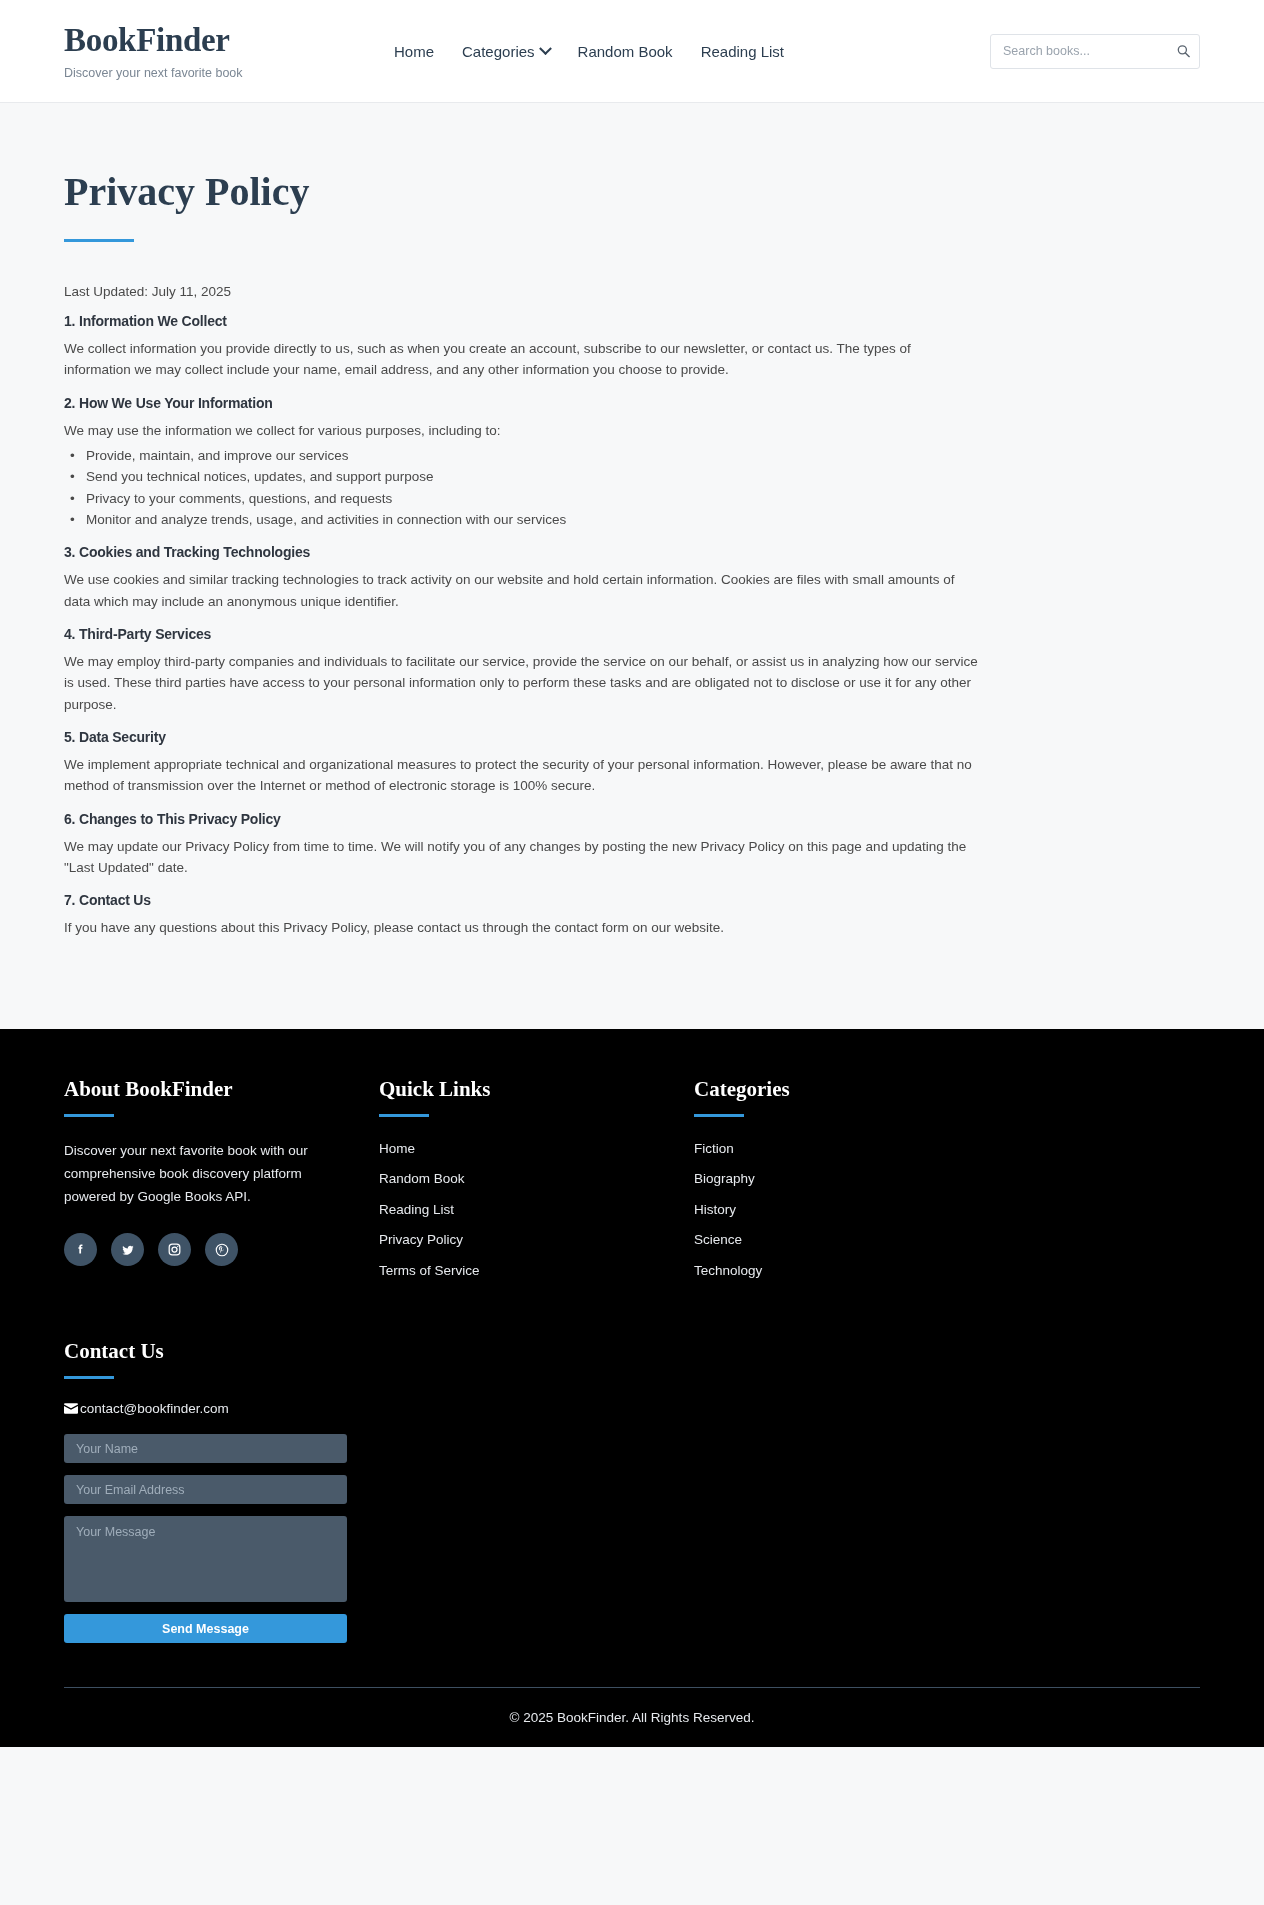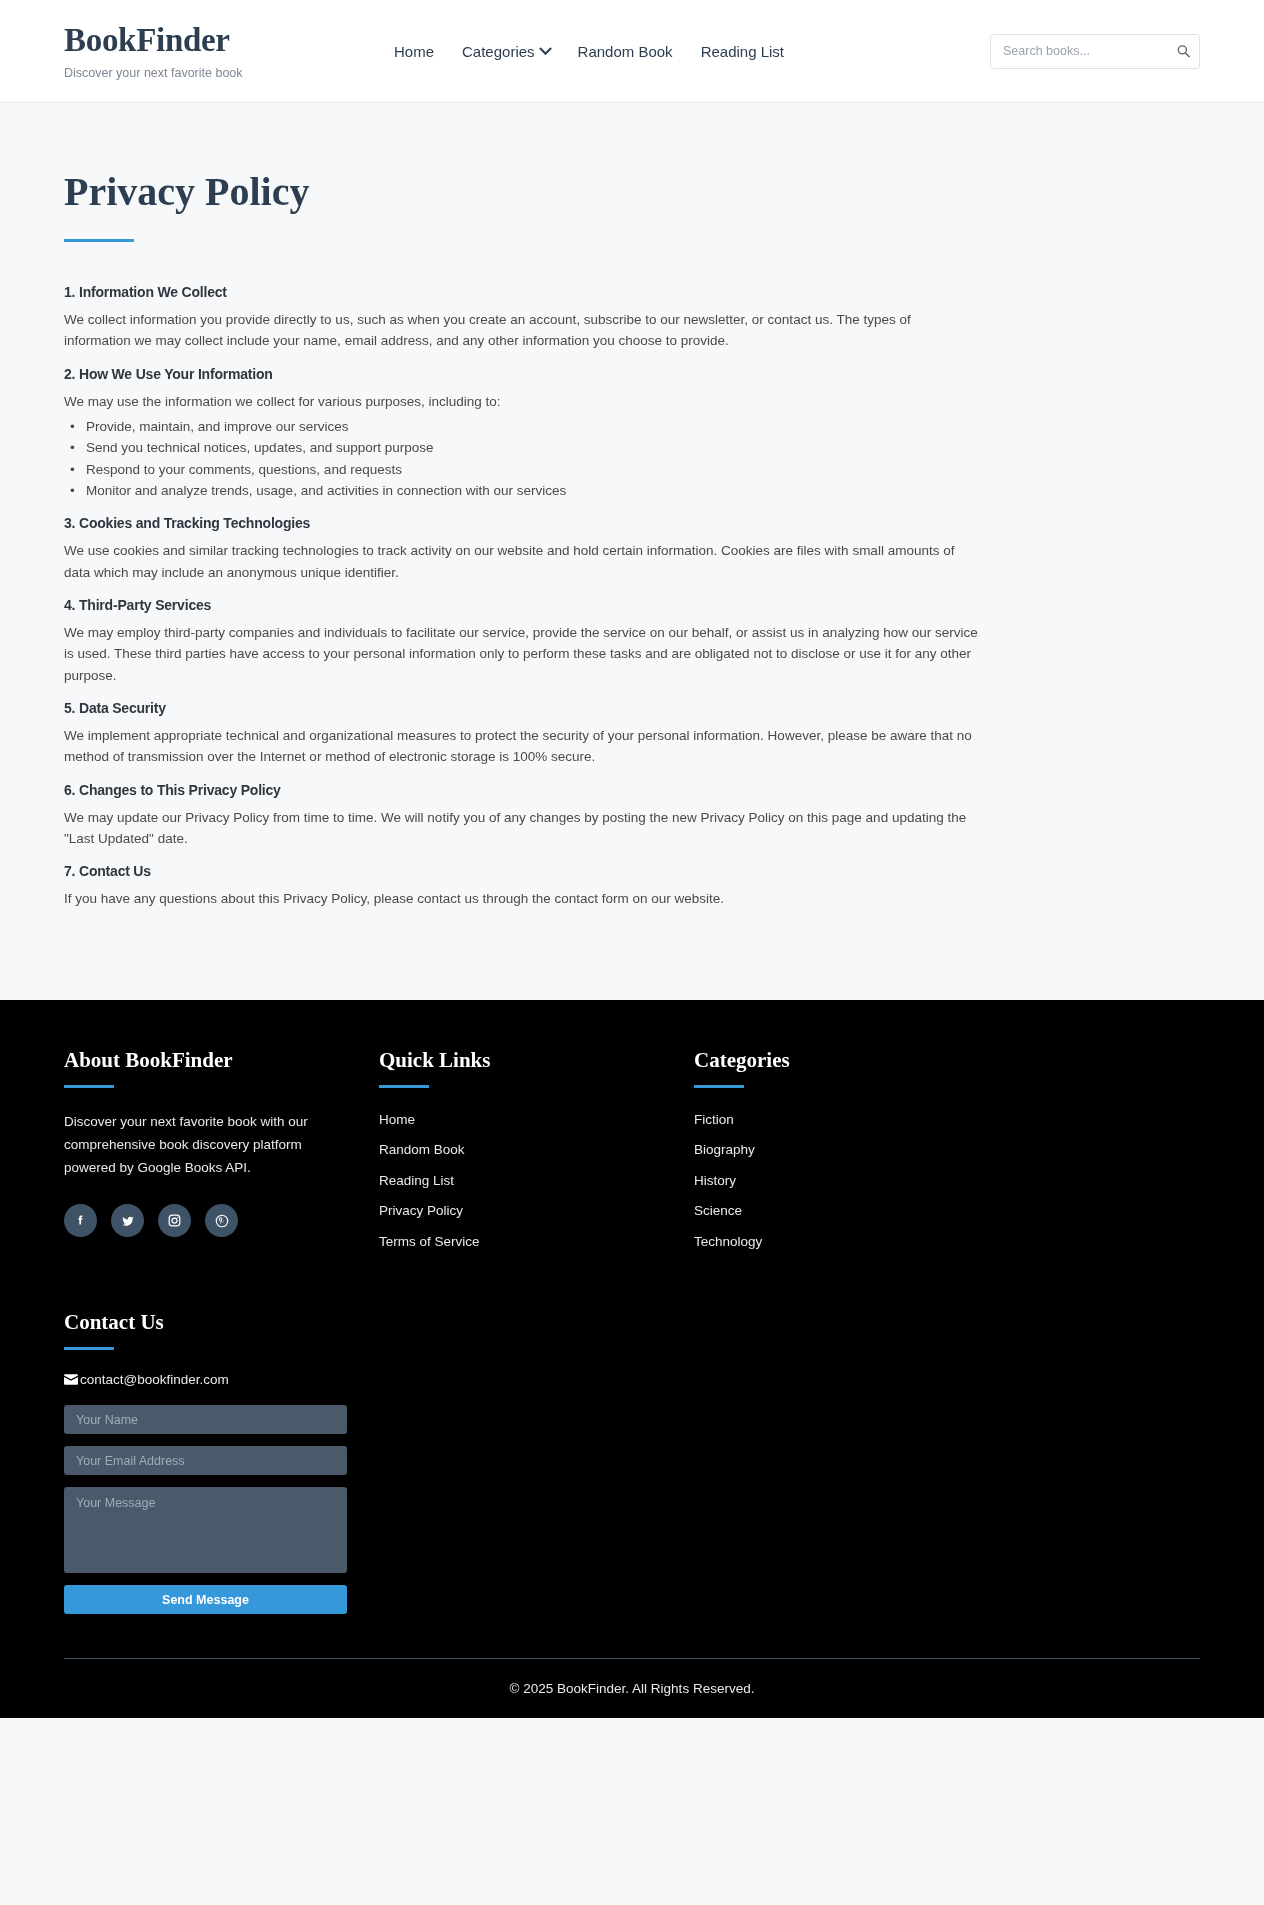--- a/index.html
+++ b/index.html
@@ -284,33 +284,34 @@
         <line x1="10.4" y1="10.4" x2="15" y2="15" stroke="#5b6570" stroke-width="1.8" stroke-linecap="round"></line>
       </svg>
     </button>
   </div>
 </header>
 
 <main class="page-main">
   <h1 class="page-title">Privacy Policy</h1>
   <div class="title-rule"></div>
 
+  <div class="last-updated">Last Updated: July 11, 2025</div>
 
   <section>
     <h2 class="sec-heading">1. Information We Collect</h2>
     <p class="sec-para">We collect information you provide directly to us, such as when you create an account, subscribe to our newsletter, or contact us. The types of information we may collect include your name, email address, and any other information you choose to provide.</p>
   </section>
 
   <section>
     <h2 class="sec-heading">2. How We Use Your Information</h2>
     <p class="sec-para">We may use the information we collect for various purposes, including to:</p>
     <ul class="sec-list">
       <li>Provide, maintain, and improve our services</li>
       <li>Send you technical notices, updates, and support purpose</li>
-      <li>Respond to your comments, questions, and requests</li>
+      <li>Privacy to your comments, questions, and requests</li>
       <li>Monitor and analyze trends, usage, and activities in connection with our services</li>
     </ul>
   </section>
 
   <section>
     <h2 class="sec-heading">3. Cookies and Tracking Technologies</h2>
     <p class="sec-para">We use cookies and similar tracking technologies to track activity on our website and hold certain information. Cookies are files with small amounts of data which may include an anonymous unique identifier.</p>
   </section>
 
   <section>

